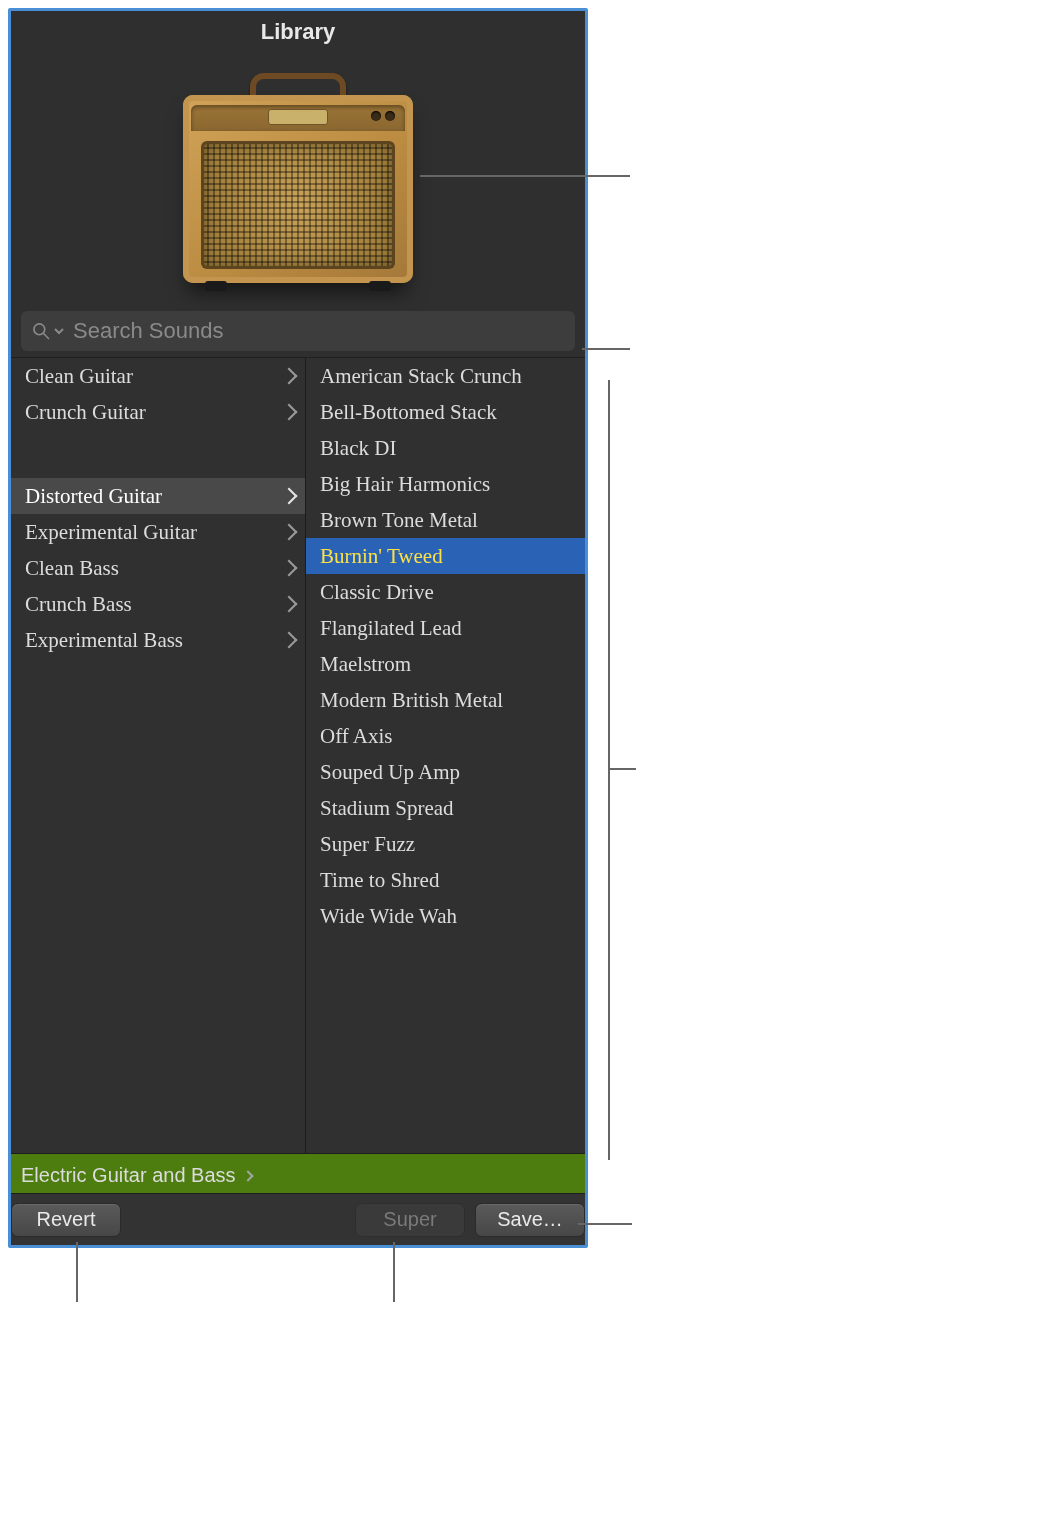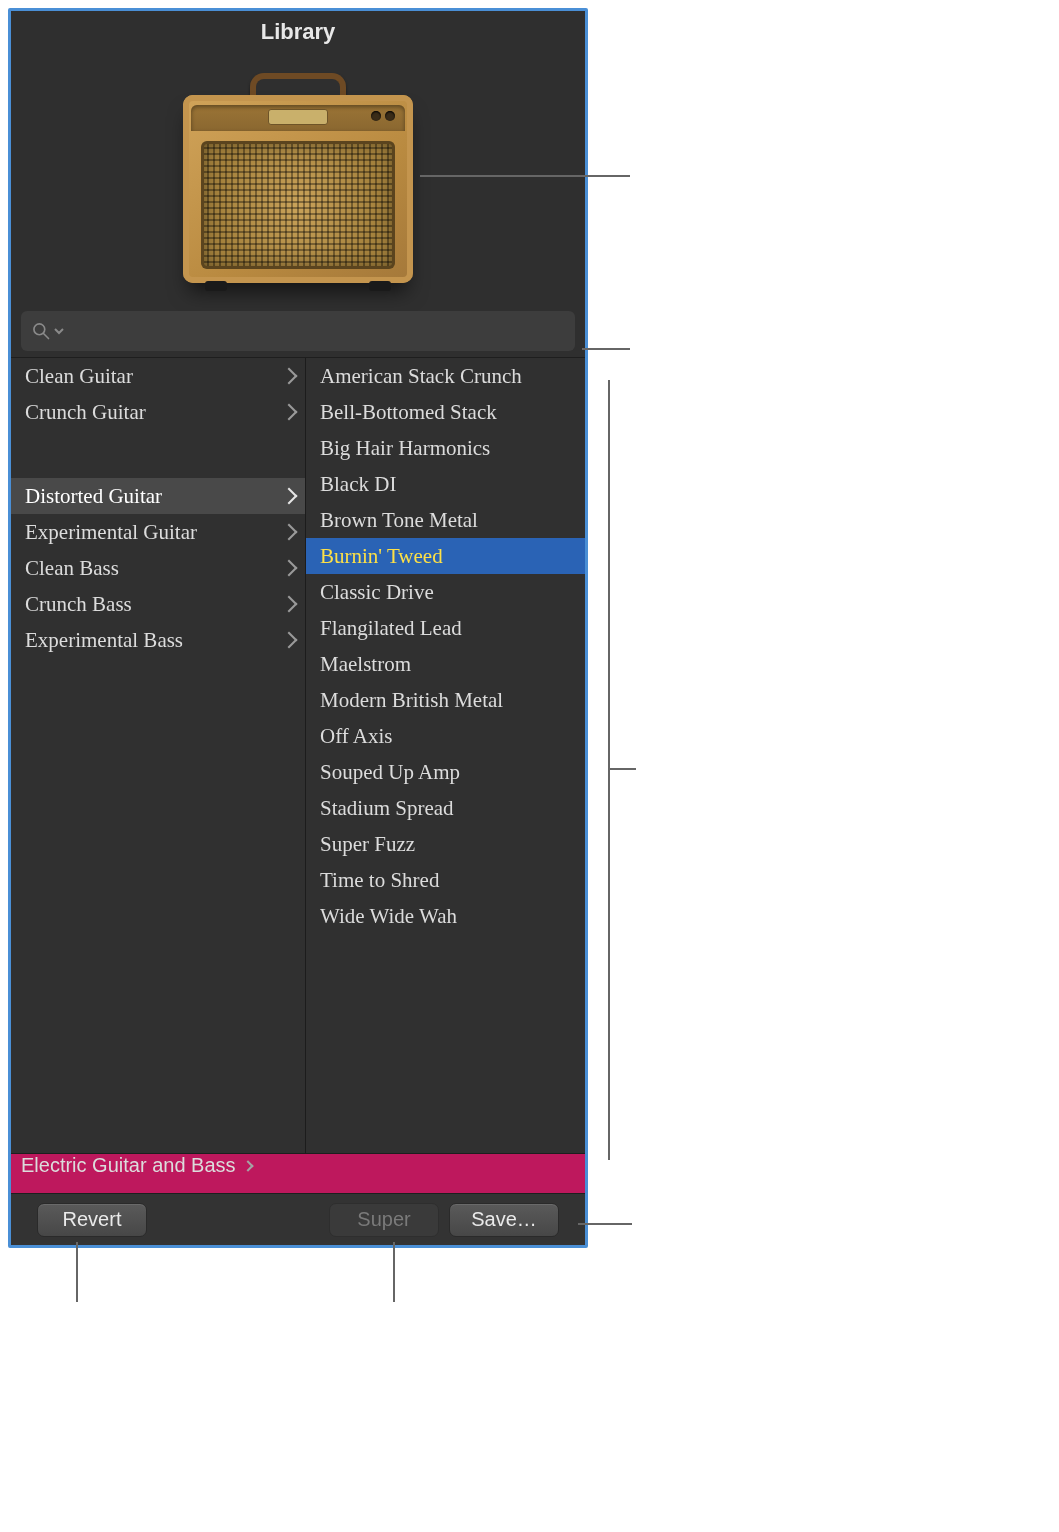--- a/index.html
+++ b/index.html
@@ -85,29 +85,29 @@
   .row.has-children::after {
     content:""; width: 10px; height: 10px; border-right: 2px solid #9a9a9a; border-top: 2px solid #9a9a9a;
     transform: rotate(45deg); margin-left: 6px;
   }
   .row.cat-active { background: #494949; color: #fff; margin-top: 48px; }
   .row.cat-active.has-children::after { border-color: #e6e6e6; }
   .row.selected { background: #2a63b5; color: #fde047; }
 
   
   .breadcrumb {
-    height: 40px; display: flex; align-items: flex-start; padding: 0 10px;
-    background: #be185d; border-top: 1px solid #1e1e1e; font-size: 20px; color: #dcdcdc;
+    height: 40px; display: flex; align-items: flex-end; padding: 6px 10px;
+    background: #4d7c0f; border-top: 1px solid #1e1e1e; font-size: 20px; color: #dcdcdc;
   }
   .breadcrumb .crumb { display: inline-flex; align-items: center; }
   .breadcrumb .sep { margin: 0 6px 0 8px; width:8px; height:8px; border-right:2px solid #a4a4a4; border-top:2px solid #a4a4a4; transform: rotate(45deg); }
 
   
   .footer {
-    height: 52px; display: flex; align-items: center; gap: 10px; padding: 0 26px;
+    height: 52px; display: flex; align-items: center; gap: 10px; padding: 0 0;
     background: #333; border-top: 1px solid #1e1e1e;
   }
   .footer .spacer { flex: 1; }
   .btn {
     min-width: 110px; height: 34px; padding: 0 16px; border-radius: 7px;
     background: linear-gradient(#5a5a5a,#474747); color: #eaeaea; font-size: 20px;
     display: inline-flex; align-items: center; justify-content: center;
     border: 1px solid #2a2a2a; box-shadow: inset 0 1px 0 rgba(255,255,255,0.1);
   }
   .btn.disabled { background: #3a3a3a; color: #7a7a7a; border-color: #2e2e2e; box-shadow:none; }
@@ -145,20 +145,21 @@
 
     <div class="search-wrap">
       <div class="search">
         <svg class="mag" viewBox="0 0 24 24">
           <circle cx="10" cy="10" r="6.5" fill="none" stroke="#8a8a8a" stroke-width="2"></circle>
           <line x1="15" y1="15" x2="21" y2="21" stroke="#8a8a8a" stroke-width="2" stroke-linecap="round"></line>
         </svg>
         <svg class="chev" viewBox="0 0 12 12">
           <polyline points="2,4 6,8 10,4" fill="none" stroke="#8a8a8a" stroke-width="2"></polyline>
         </svg>
+        <input class="search-input" placeholder="Search Sounds" style="">
       </div>
     </div>
 
     <div class="columns">
       <div class="col col-left" id="cat-col">
           <div class="row has-children">
             <span class="label">Clean Guitar</span>
           </div>
           <div class="row has-children">
             <span class="label">Crunch Guitar</span>
@@ -180,24 +181,24 @@
           </div>
         </div>
       <div class="col col-right" id="patch-col">
           <div class="row">
             <span class="label">American Stack Crunch</span>
           </div>
           <div class="row">
             <span class="label">Bell-Bottomed Stack</span>
           </div>
           <div class="row">
+            <span class="label">Black DI</span>
+          </div>
+          <div class="row">
             <span class="label">Big Hair Harmonics</span>
-          </div>
-          <div class="row">
-            <span class="label">Black DI</span>
           </div>
           <div class="row">
             <span class="label">Brown Tone Metal</span>
           </div>
           <div class="row selected">
             <span class="label">Burnin' Tweed</span>
           </div>
           <div class="row">
             <span class="label">Classic Drive</span>
           </div>

